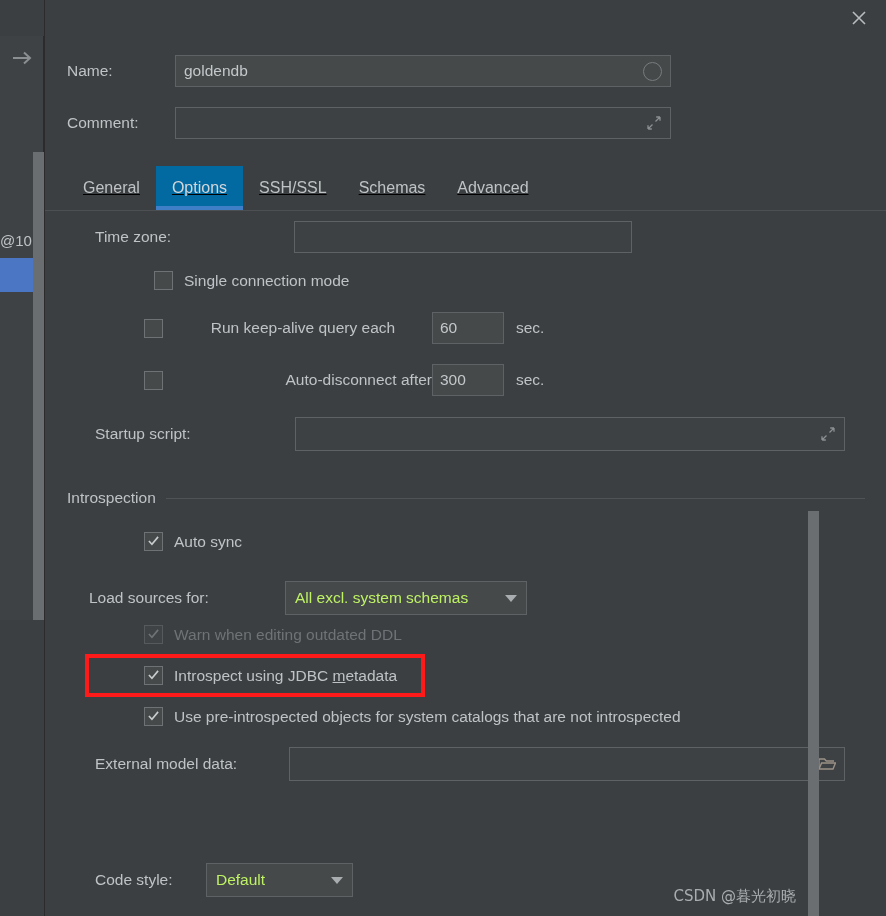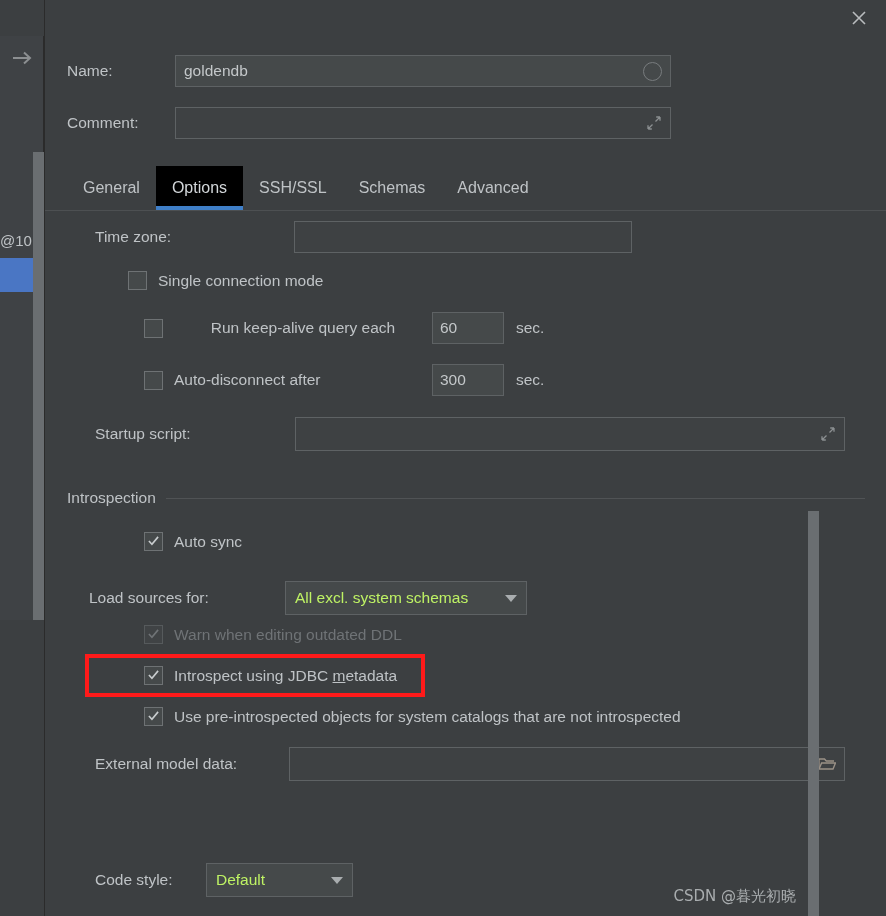--- a/index.html
+++ b/index.html
@@ -82,28 +82,28 @@
     border: 1.5px solid #787c7e; flex: none;
   }
   .expand-icon {
     width: 16px; height: 16px; flex: none; color: #8b8f91;
   }
   .folder-icon { width: 18px; height: 16px; flex: none; color: #9a9187; }
 
   
   .tabs {
     position: absolute; left: 22px; top: 166px;
-    display: flex; align-items: flex-start; height: 44px;
+    display: flex; align-items: flex-start; height: 44px; text-decoration: underline;
   }
   .tab {
     padding: 0 16px; height: 44px; line-height: 44px;
     color: #bfc3c6; font-size: 16px; cursor: pointer;
     position: relative;
   }
-  .tab.active { background: #000000; color: #d3d7da; }
+  .tab.active { background: #0369a1; color: #d3d7da; }
   .tab.active:after {
     content: ""; position: absolute; left: 0; right: 0; bottom: 0;
     height: 4px; background: #3f7fc8;
   }
   .tab-sep {
     position: absolute; left: 0; top: 210px; width: 842px; height: 1px;
     background: #4d5052;
   }
 
   
@@ -241,35 +241,35 @@
 
     <div class="scroll-area">
 
       <div class="row" style="left:50px; top:10px;">
         <div class="lbl" style="width:199px;">Time zone:</div>
         <div class="field empty" style="width:338px;">
           <span class="val"></span>
         </div>
       </div>
 
-      <div class="row" style="left:83px; top:60px;">
+      <div class="row" style="left:109px; top:60px;">
         <span class="cb"></span>
         <span class="cb-label">Single connection mode</span>
       </div>
 
       <div class="row" style="left:99px; top:101px;text-align:center;">
         <span class="cb"></span>
         <span class="cb-label" style="width:258px;">Run keep-alive query each</span>
         <span class="num">
           <span>60</span>
         </span>
         <span class="lbl" style="margin-left:12px;">sec.</span>
       </div>
 
-      <div class="row" style="left:99px; top:153px;">
+      <div class="row" style="left:99px; top:153px;text-align:right;">
         <span class="cb"></span>
         <span class="cb-label" style="width:258px;">Auto-disconnect after</span>
         <span class="num">
           <span>300</span>
         </span>
         <span class="lbl" style="margin-left:12px;">sec.</span>
       </div>
 
       <div class="row" style="left:50px; top:206px;">
         <div class="lbl" style="width:200px;">Startup script:</div>

